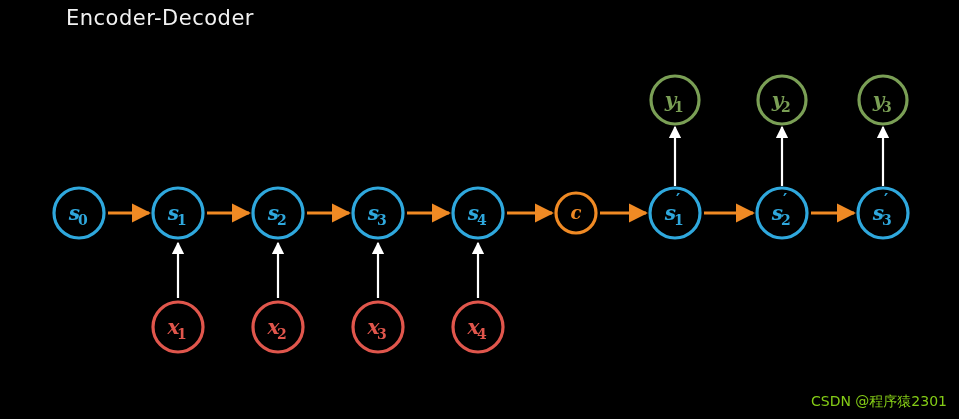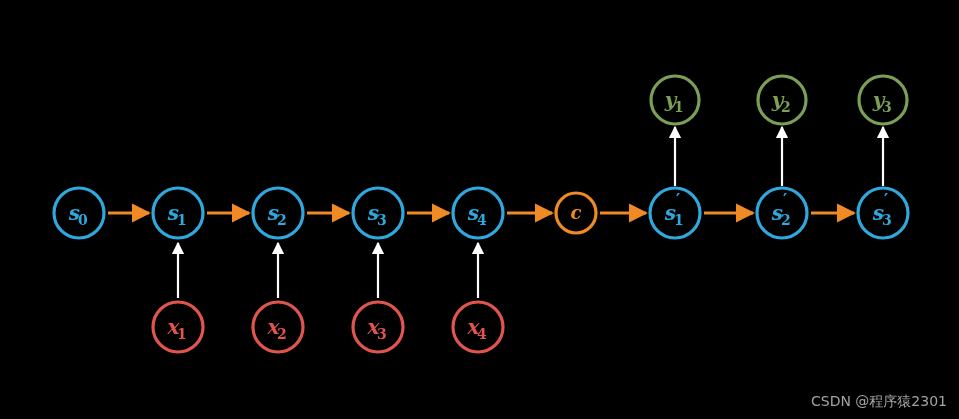--- a/index.html
+++ b/index.html
@@ -32,21 +32,21 @@
     color: #f2f2f2;
     white-space: nowrap;
     user-select: none;
   }
   .watermark {
     position: absolute;
     right: 12px;
     bottom: 8px;
     font-family: "DejaVu Sans", sans-serif;
     font-size: 14px;
-    color: #a3a3a3;
+    color: #84cc16;
     white-space: nowrap;
     user-select: none;
   }
   svg { display: block; }
   .node-label {
     font-family: "DejaVu Serif", serif;
     font-style: italic;
     font-weight: 700;
     text-anchor: middle;
     dominant-baseline: middle;
@@ -60,20 +60,21 @@
     font-family: "DejaVu Serif", serif;
     font-style: normal;
     font-weight: 700;
   }
 </style>
 </head>
 <body>
 
 <div id="canvas">
 
+  <div class="diagram-title">Encoder-Decoder</div>
 
   <svg id="graph" width="959" height="419" viewBox="0 0 959 419">
     <defs>
       <marker id="arrow-orange" viewBox="0 0 10 10" refX="9" refY="5" markerWidth="6" markerHeight="6" orient="auto-start-reverse">
         <path d="M 0 0 L 10 5 L 0 10 z" fill="#f08a24"></path>
       </marker>
       <marker id="arrow-white" viewBox="0 0 10 10" refX="9" refY="5" markerWidth="5.5" markerHeight="5.5" orient="auto-start-reverse">
         <path d="M 0 0 L 10 5 L 0 10 z" fill="#ffffff"></path>
       </marker>
     </defs>

